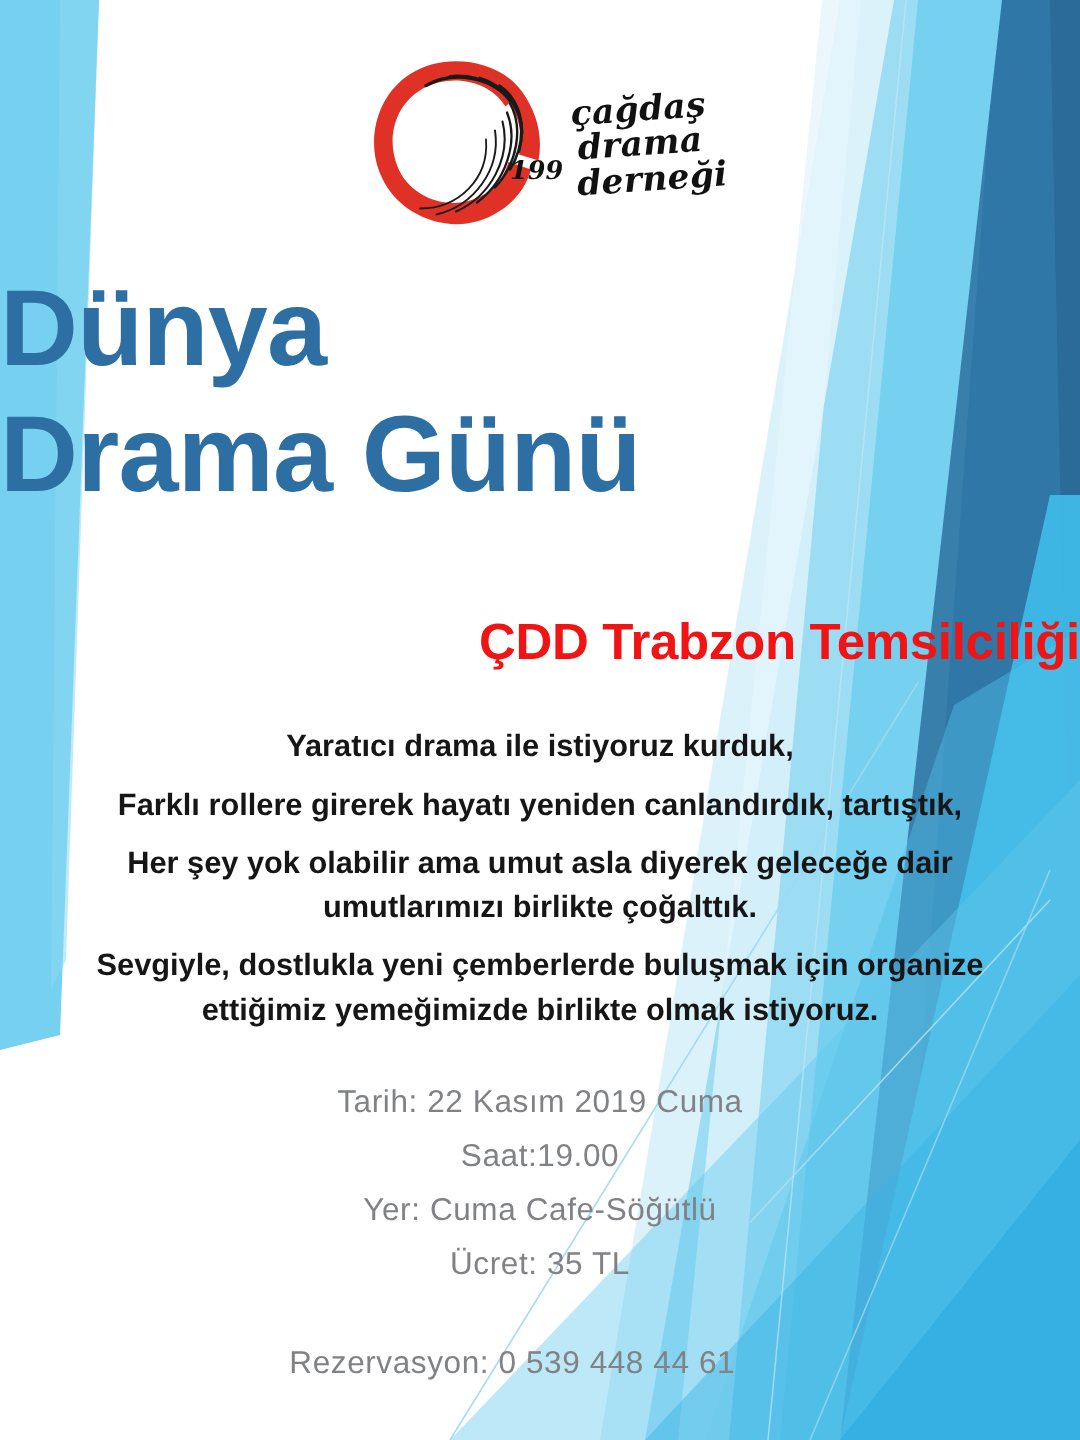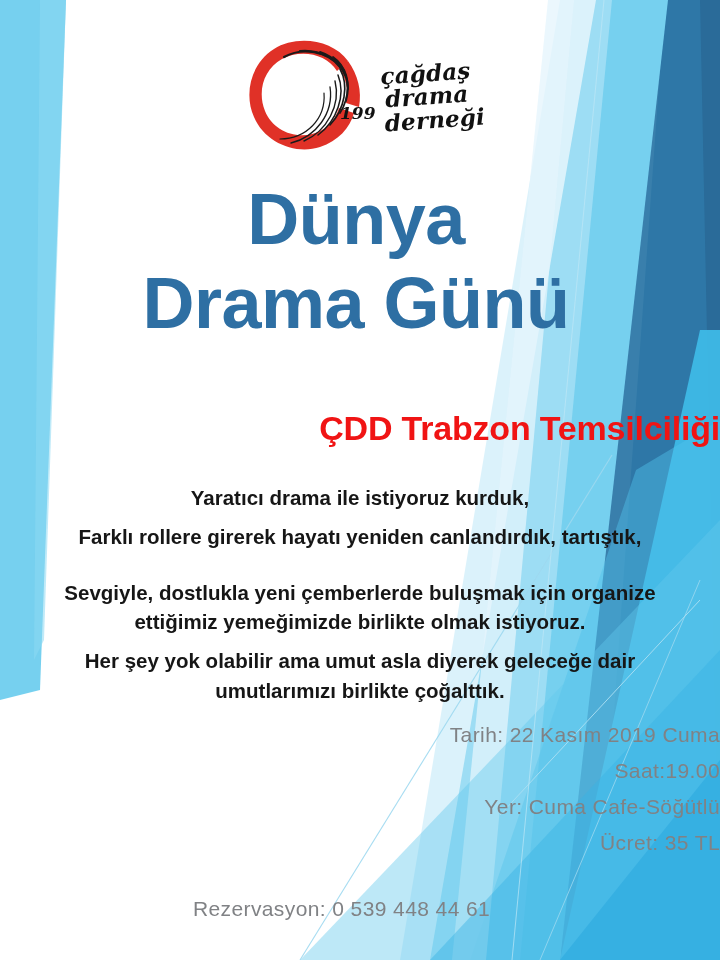--- a/index.html
+++ b/index.html
@@ -64,21 +64,20 @@
   }
   .logo-word span:nth-child(2) { margin-left: 3px; }
   .logo-word span:nth-child(3) { margin-left: 1px; }
 
   
   .headline {
     position: absolute;
     top: 178px;
     left: 0;
     width: 712px;
-    text-align: center;
     color: #2E6FA3;
     font-size: 72px;
     font-weight: 700;
     line-height: 1.16;
     letter-spacing: -0.5px;
   }
   .headline .line { display: block; }
 
   
   .subtitle {
@@ -99,30 +98,30 @@
     top: 483px;
     left: 34px;
     width: 652px;
     text-align: center;
     color: #161616;
     font-size: 20.5px;
     font-weight: 600;
     line-height: 1.42;
   }
   .body-copy p { margin: 0 0 10px 0; }
-  .body-copy p.tight { margin-bottom: 27px; }
+  .body-copy p.tight { margin-bottom: 10px; }
   .body-copy p:last-child { margin-bottom: 0; }
 
   
   .details {
     position: absolute;
     top: 717px;
     left: 0;
     width: 720px;
-    text-align: right;
+    text-align: center;
     color: #808285;
     font-size: 21px;
     font-weight: 400;
     line-height: 1.72;
   }
   .details div { letter-spacing: 0.4px; }
 
   .reservation {
     position: absolute;
     top: 897px;
@@ -218,22 +217,22 @@
     <div class="headline">
       <span class="line">Dünya</span>
       <span class="line">Drama Günü</span>
     </div>
 
     <div class="subtitle">ÇDD Trabzon Temsilciliği</div>
 
     <div class="body-copy">
       <p>Yaratıcı drama ile istiyoruz kurduk,</p>
       <p class="tight">Farklı rollere girerek hayatı yeniden canlandırdık, tartıştık,</p>
+      <p>Her şey yok olabilir ama umut asla diyerek geleceğe dair umutlarımızı birlikte çoğalttık.</p>
       <p>Sevgiyle, dostlukla yeni çemberlerde buluşmak için organize ettiğimiz yemeğimizde birlikte olmak istiyoruz.</p>
-      <p>Her şey yok olabilir ama umut asla diyerek geleceğe dair umutlarımızı birlikte çoğalttık.</p>
     </div>
 
     <div class="details">
       <div>Tarih: 22 Kasım 2019 Cuma</div>
       <div>Saat:19.00</div>
       <div>Yer: Cuma Cafe-Söğütlü</div>
       <div>Ücret: 35 TL</div>
     </div>
 
     <div class="reservation">Rezervasyon: 0 539 448 44 61</div>

